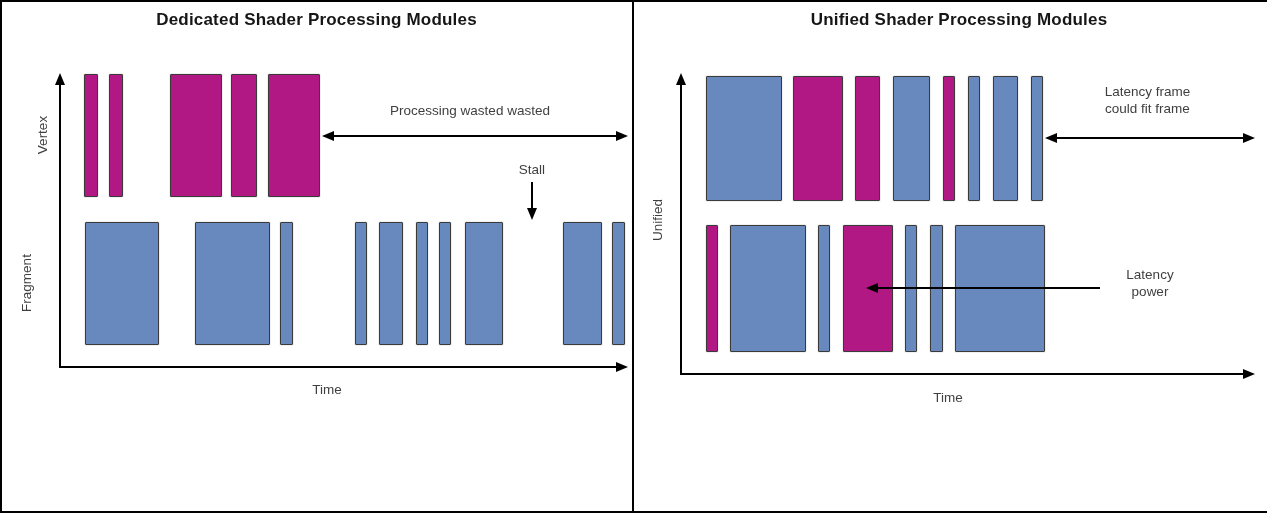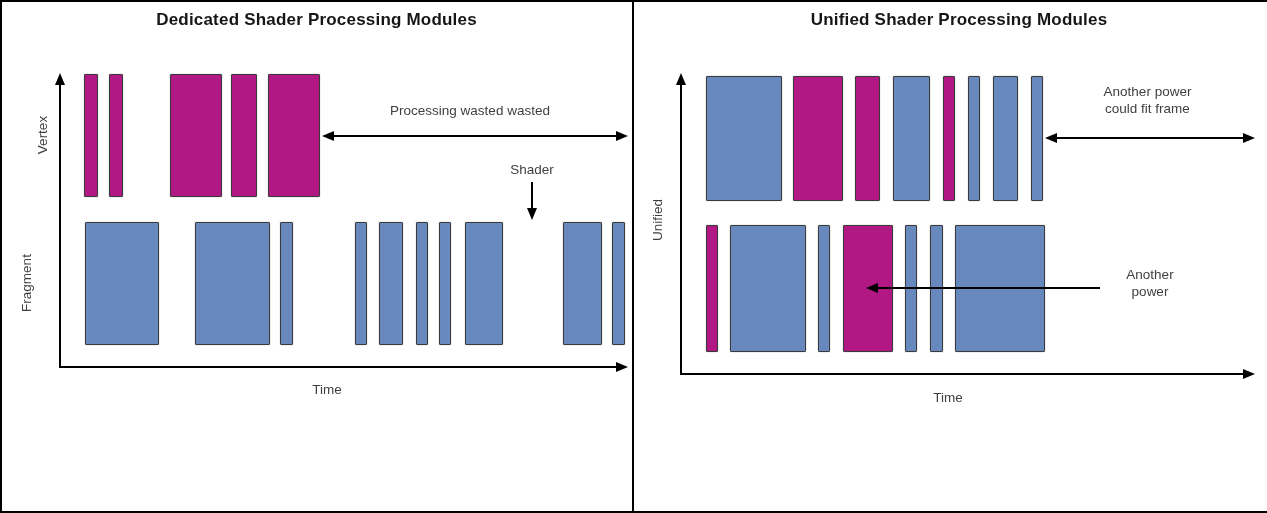--- a/index.html
+++ b/index.html
@@ -77,21 +77,21 @@
       <div class="bar" style="left: 465px; width: 38px; background: rgb(104, 137, 189); border-color: rgb(58, 58, 58);"></div>
       <div class="bar" style="left: 563px; width: 39px; background: rgb(104, 137, 189); border-color: rgb(58, 58, 58);"></div>
       <div class="bar" style="left: 612px; width: 13px; background: rgb(104, 137, 189); border-color: rgb(58, 58, 58);"></div>
     </div>
 
   <div class="ann" style="left:360px;top:102px;width:220px;">Processing wasted wasted</div>
   <div class="axis-h" style="left:333px;top:135px;width:284px;"></div>
   <div class="tri tri-left" style="left:322px;top:131px;"></div>
   <div class="tri tri-right" style="left:616px;top:131px;"></div>
 
-  <div class="ann" style="left:492px;top:161px;width:80px;">Shader</div>
+  <div class="ann" style="left:492px;top:161px;width:80px;">Stall</div>
   <div class="axis-v" style="left:531px;top:182px;height:27px;"></div>
   <div class="tri tri-down" style="left:527px;top:208px;"></div>
 
   <div class="title" style="left:633px;width:652px;">Unified Shader Processing Modules</div>
 
   <div class="axis-v" style="left:680px;top:84px;height:291px;"></div>
   <div class="tri tri-up" style="left:676px;top:73px;"></div>
   <div class="axis-h" style="left:681px;top:373px;width:562px;"></div>
   <div class="tri tri-right" style="left:1243px;top:369px;"></div>
 
@@ -112,29 +112,29 @@
       <div class="bar" style="left: 706px; width: 12px; background: rgb(177, 24, 132); border-color: rgb(58, 58, 58);"></div>
       <div class="bar" style="left: 730px; width: 76px; background: rgb(104, 137, 189); border-color: rgb(58, 58, 58);"></div>
       <div class="bar" style="left: 818px; width: 12px; background: rgb(104, 137, 189); border-color: rgb(58, 58, 58);"></div>
       <div class="bar" style="left: 843px; width: 50px; background: rgb(177, 24, 132); border-color: rgb(58, 58, 58);"></div>
       <div class="bar" style="left: 905px; width: 12px; background: rgb(104, 137, 189); border-color: rgb(58, 58, 58);"></div>
       <div class="bar" style="left: 930px; width: 13px; background: rgb(104, 137, 189); border-color: rgb(58, 58, 58);"></div>
       <div class="bar" style="left: 955px; width: 90px; background: rgb(104, 137, 189); border-color: rgb(58, 58, 58);"></div>
     </div>
 
   <div class="ann" style="left:1065px;top:83px;width:165px;">
-    <div>Another power</div>
+    <div>Latency frame</div>
     <div>could fit frame</div>
   </div>
   <div class="axis-h" style="left:1056px;top:137px;width:188px;"></div>
   <div class="tri tri-left" style="left:1045px;top:133px;"></div>
   <div class="tri tri-right" style="left:1243px;top:133px;"></div>
 
   <div class="ann" style="left:1100px;top:266px;width:100px;">
-    <div>Another</div>
+    <div>Latency</div>
     <div>power</div>
   </div>
   <div class="axis-h" style="left:877px;top:287px;width:223px;"></div>
   <div class="tri tri-left" style="left:866px;top:283px;"></div>
 
   <div class="divider"></div>
   <div class="frame"></div>
 </div>
 
 </body></html>

